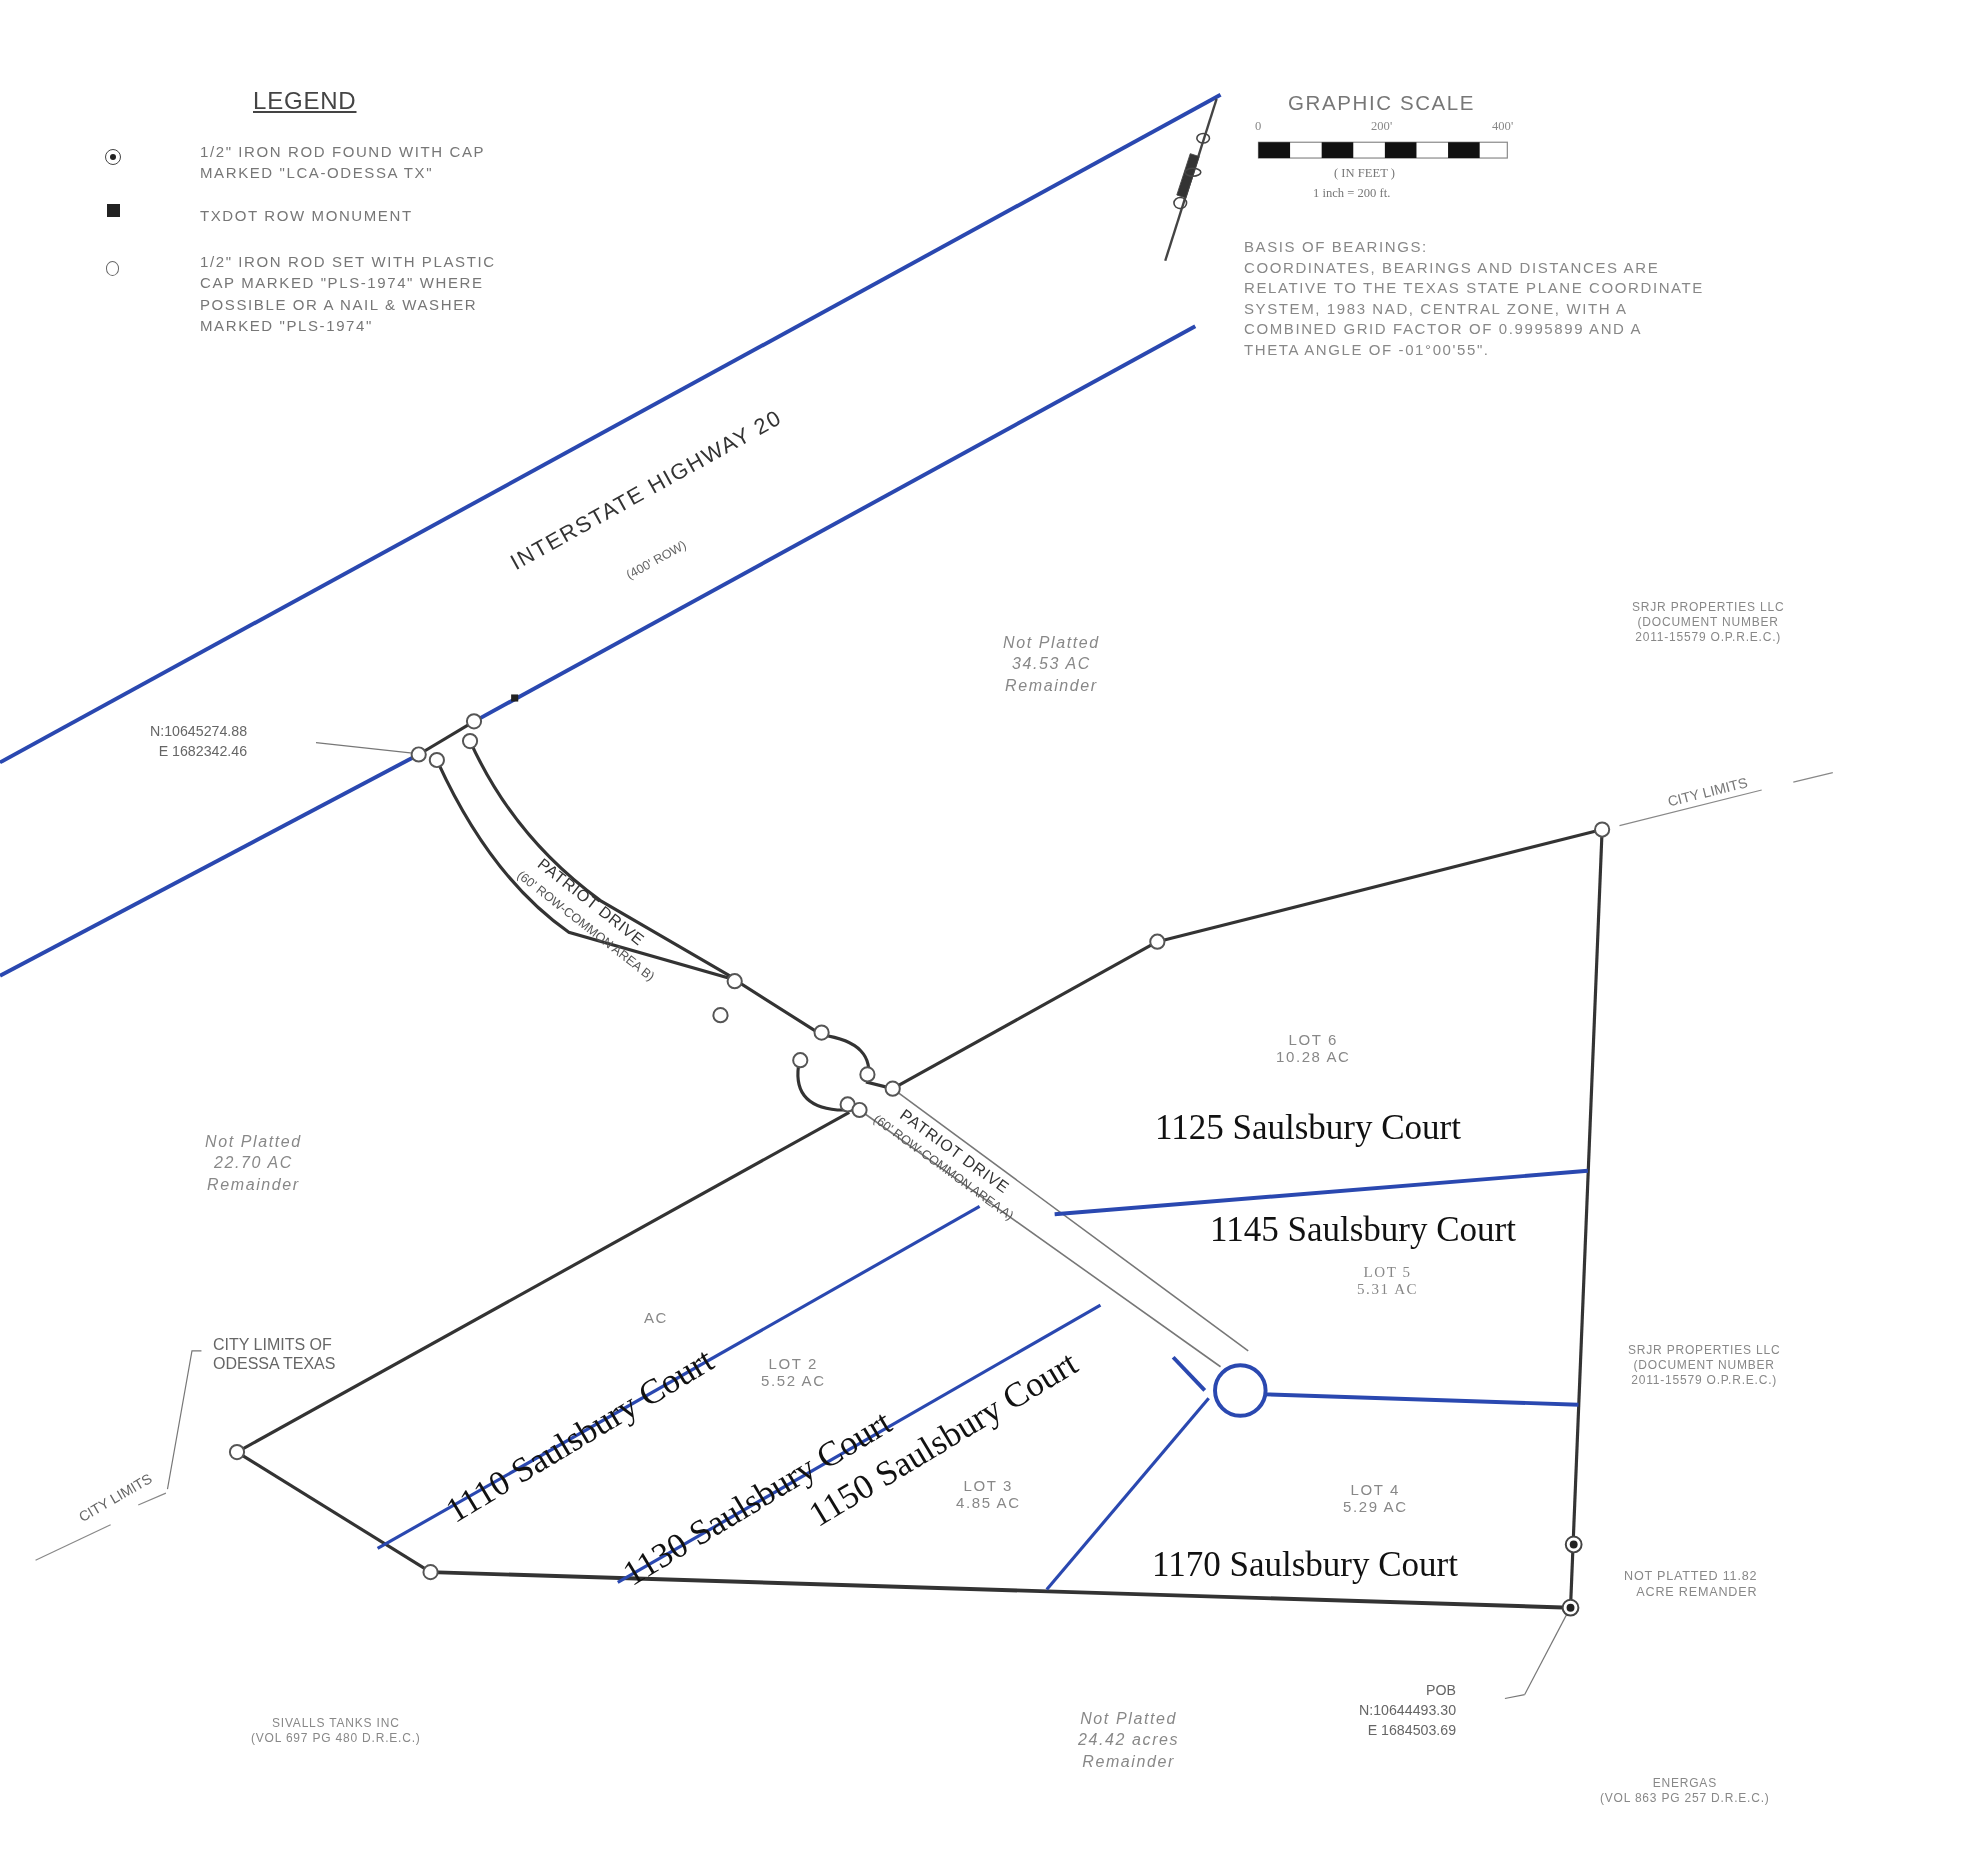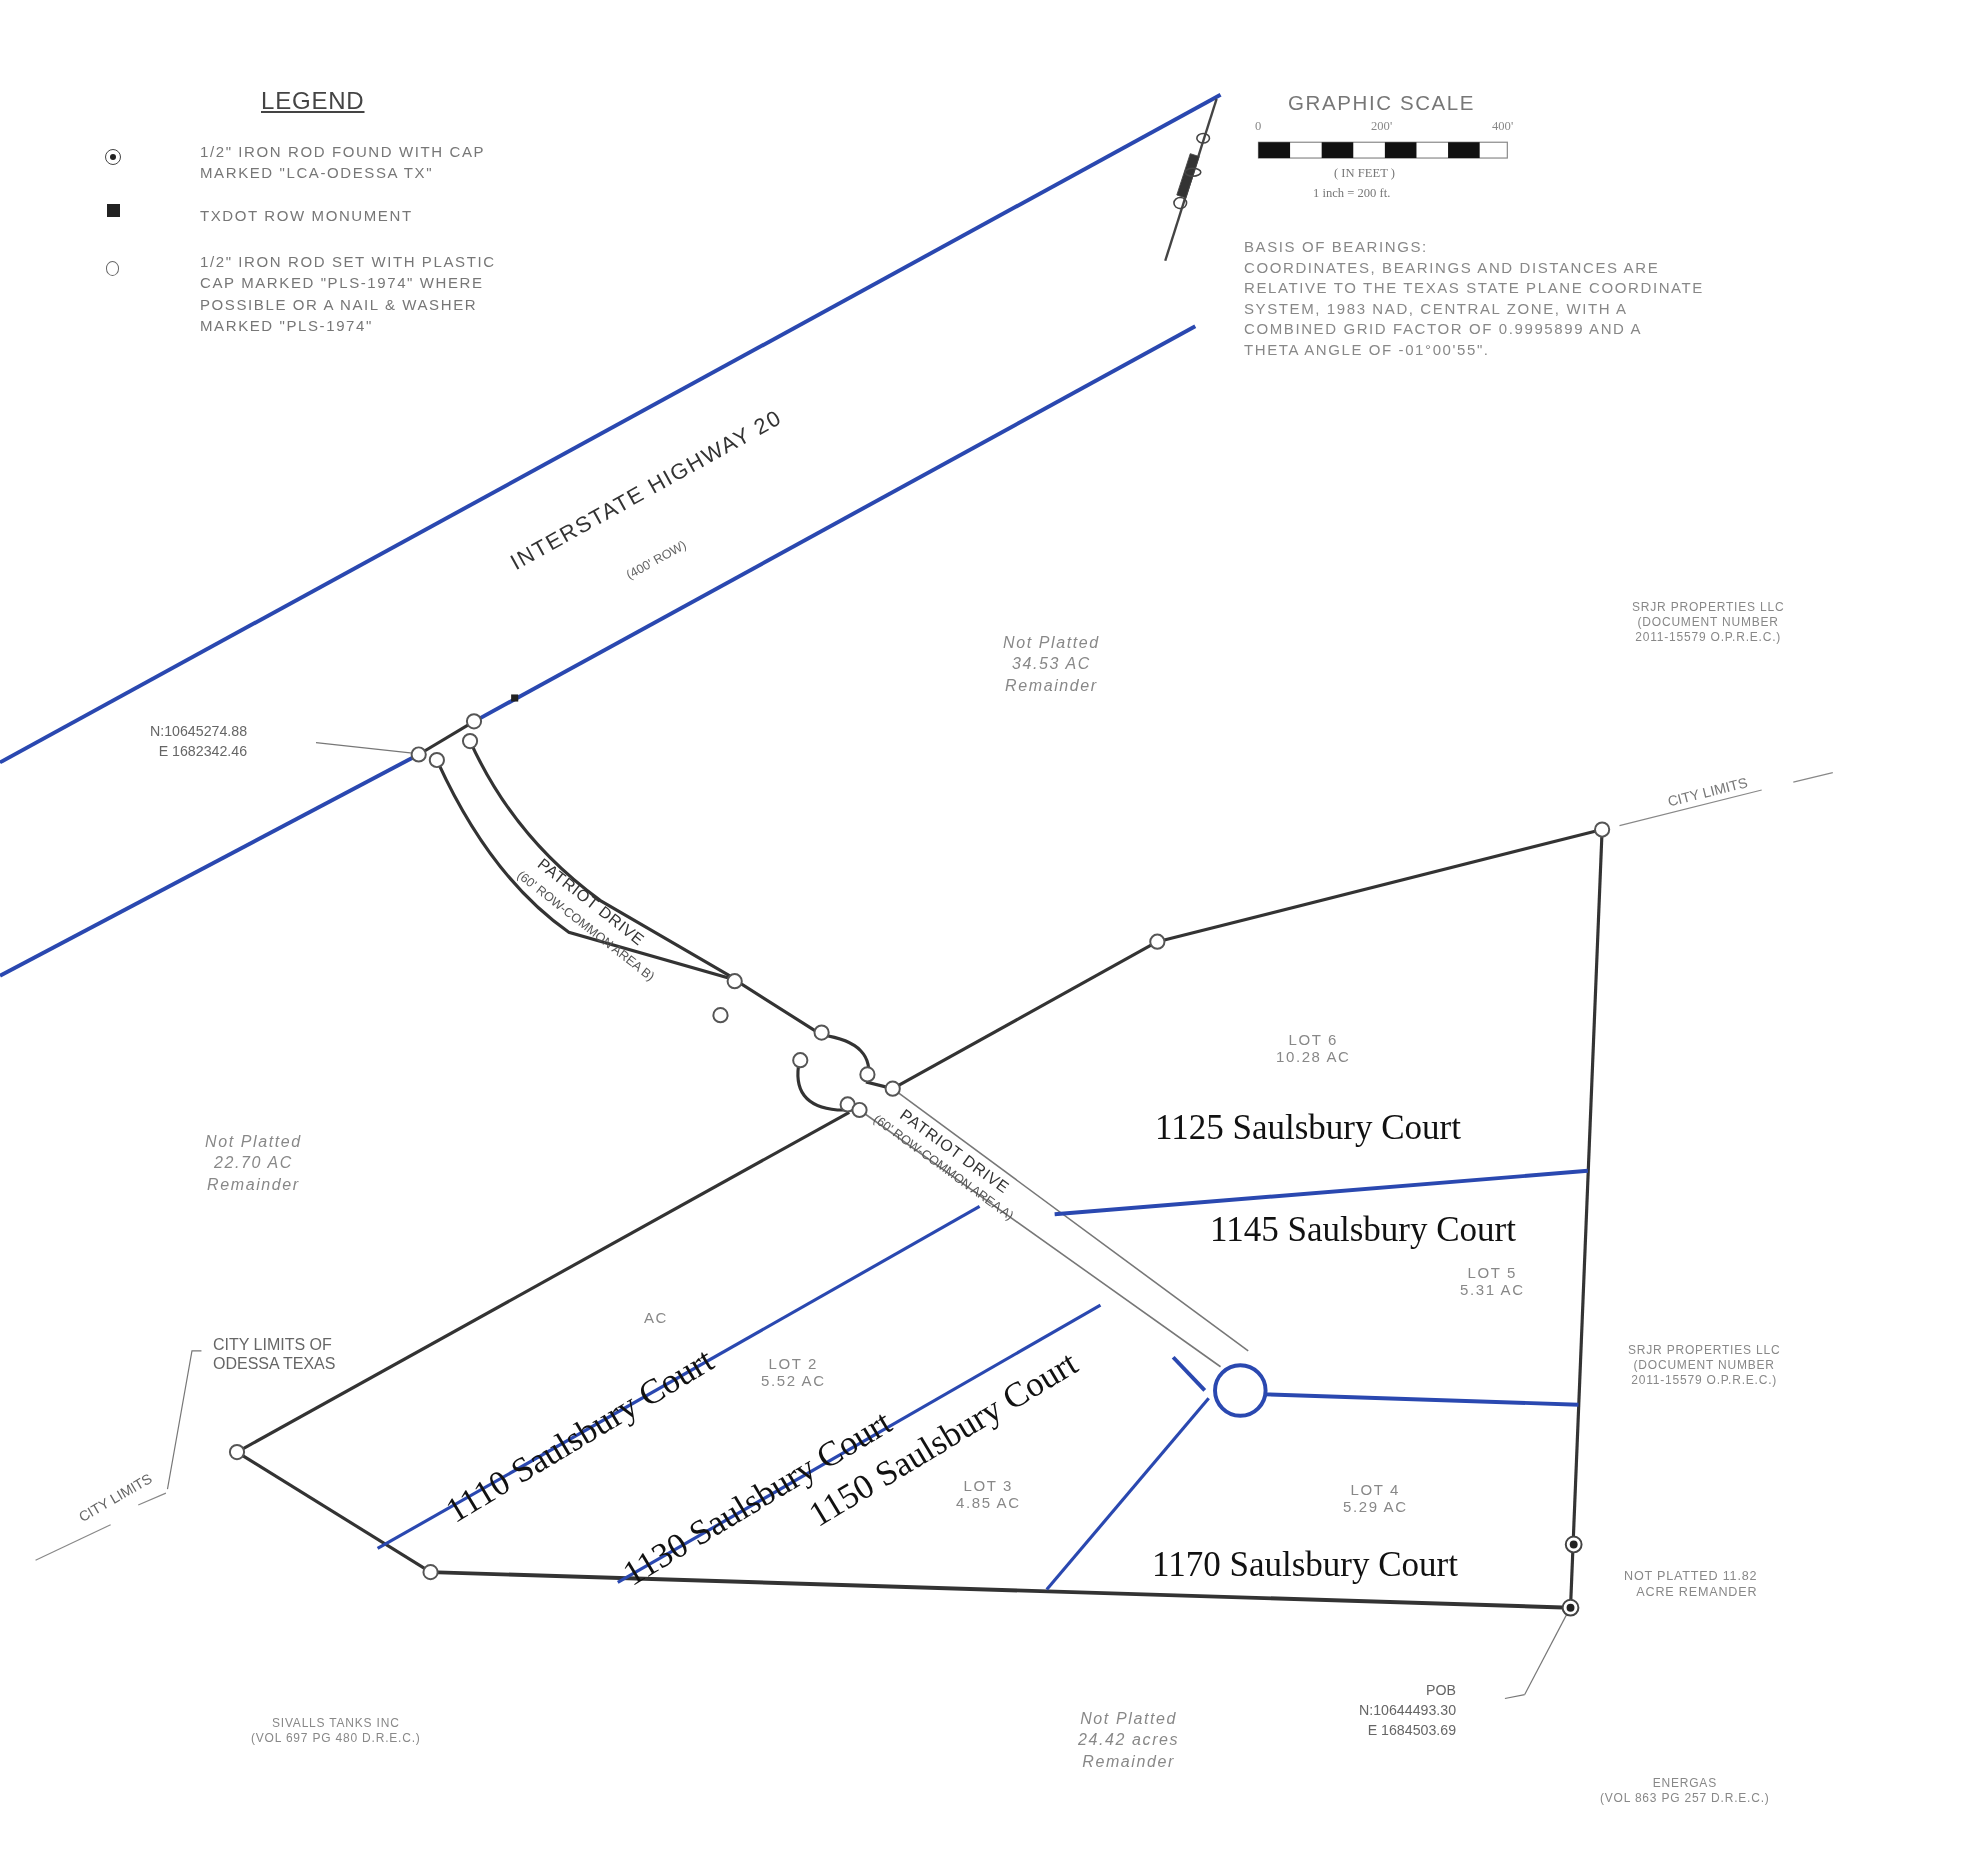--- a/index.html
+++ b/index.html
@@ -1,19 +1,19 @@
 <!DOCTYPE html>
 <html style="font-size:12.6px"><head>
 <meta charset="utf-8">
 <style>
   html, body { margin: 0; padding: 0; background: #ffffff; }
   body { width: 1975px; height: 1870px; position: relative; overflow: hidden; font-family: "Liberation Sans", sans-serif; color: #555; }
   svg.plat { position: absolute; left: 0; top: 0; }
   .t { position: absolute; white-space: nowrap; line-height: 1.15; }
-  .legend-title { left: 253px; top: 87px; font-size: 24px; color: #444; text-decoration: underline; letter-spacing: 0.8px; margin-left: 8px; }
+  .legend-title { left: 253px; top: 87px; font-size: 24px; color: #444; text-decoration: underline; letter-spacing: 0.8px; }
   .legend-text { font-size: 15px; color: #777; letter-spacing: 1.6px; line-height: 21.3px; }
   .legend-sym { position: absolute; }
   .scale-title { left: 1288px; top: 91px; font-size: 20.5px; color: #777; letter-spacing: 1.6px; }
   .scale-tick { font-size: 12.6px; color: #888; font-family: "Liberation Serif", serif; }
   .scale-note { font-size: 12.6px; color: #777; font-family: "Liberation Serif", serif; }
   .bearings { left: 1244px; top: 237px; font-size: 15px; color: #888; letter-spacing: 1.6px; line-height: 20.5px; white-space: pre; }
   .italic { font-style: italic; color: #888; font-size: 16px; text-align: center; letter-spacing: 1.6px; }
   .lot { font-size: 15px; color: #888; letter-spacing: 1.6px; text-align: center; }
   .coord { font-size: 14.2px; color: #666; text-align: right; }
   .addr { font-family: "Liberation Serif", serif; font-size: 35px; color: #111; }
@@ -173,21 +173,21 @@
 </div>
 <div class="t owner" style="left:1624px;top:1568px;line-height:16px;font-size:12.6px;text-align:right;">
   <div>NOT PLATTED 11.82</div>
   <div>ACRE REMANDER</div>
 </div>
 
 <div class="t lot" style="left:1276px;top:1031px;">
   <div>LOT 6</div>
   <div>10.28 AC</div>
 </div>
-<div class="t lot" style="left:1460px;top:1264px;">
+<div class="t lot" style="left:1357px;top:1264px;font-family:Liberation Serif, serif;">
   <div>LOT 5</div>
   <div>5.31 AC</div>
 </div>
 <div class="t lot" style="left:1343px;top:1481px;text-align:center;">
   <div>LOT 4</div>
   <div>5.29 AC</div>
 </div>
 <div class="t lot" style="left:956px;top:1477px;">
   <div>LOT 3</div>
   <div>4.85 AC</div>

